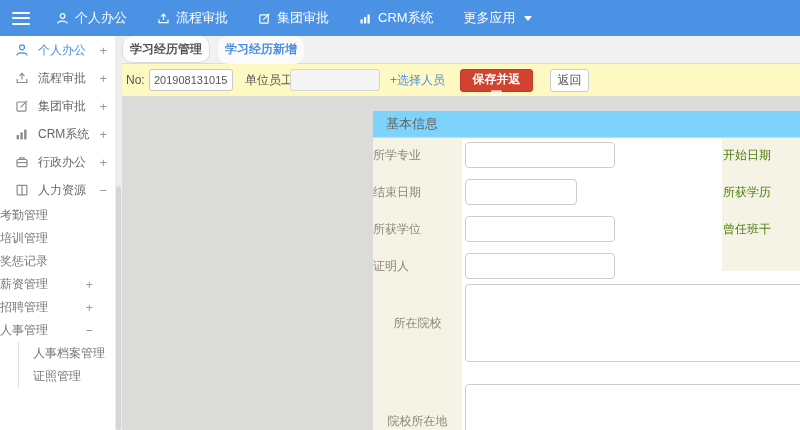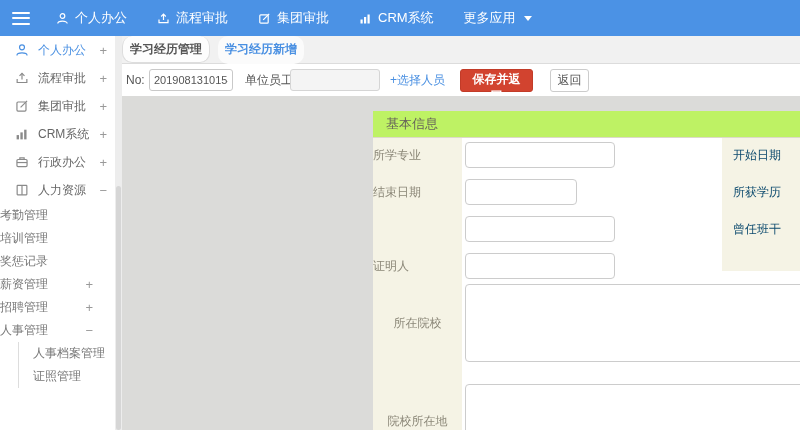--- a/index.html
+++ b/index.html
@@ -39,48 +39,48 @@
   .sub-group .side-sub{padding-left:14px;}
   .scrollstrip{position:absolute;left:115px;top:36px;width:7px;bottom:0;background:#ededed;z-index:21;}
   .scrollstrip .thumb{position:absolute;left:1px;right:1px;top:150px;bottom:0;background:#d6d6d6;border-radius:3px;}
   
   .main{position:absolute;left:122px;top:36px;right:0;bottom:0;}
   .tabbar{position:relative;height:27px;background:#f1f1f1;border-bottom:1px solid #dcdcdc;z-index:5;}
   .tab{position:absolute;top:0;height:26px;line-height:26px;text-align:center;font-size:12px;
     font-weight:bold;cursor:pointer;border-radius:10px;}
   .tab-inactive{left:0;width:86px;background:#fdfdfd;border:1px solid #ddd;border-top:none;color:#555;}
   .tab-active{left:96px;width:86px;height:28px;background:#fbfbfb;color:#4a90e2;z-index:6;}
-  .toolbar{position:relative;height:32px;background:#ffffff;border-bottom:2px solid #ec4899;font-size:12px;color:#555;}
+  .toolbar{position:relative;height:32px;background:#fef9c3;border-bottom:2px solid #ec4899;font-size:12px;color:#555;}
   .tb-lbl{position:absolute;top:0;line-height:32px;}
   .tb-no-lbl{left:4px;}
   .tb-no-input{position:absolute;left:27px;top:5px;width:84px;height:22px;box-sizing:border-box;
     border:1px solid #c9c9c9;border-radius:3px;background:#fff;font-size:11px;color:#555;
     padding:0 4px;font-family:inherit;}
   .tb-emp-lbl{left:123px;}
   .tb-emp-input{position:absolute;left:168px;top:5px;width:90px;height:22px;box-sizing:border-box;
     border:1px solid #d5d5d5;border-radius:3px;background:#f4f4f4;font-size:12px;padding:0 4px;font-family:inherit;}
   .tb-link{position:absolute;left:268px;top:0;line-height:32px;color:#4a90e2;font-size:12px;
     text-decoration:none;cursor:pointer;}
   .btn{position:absolute;top:5px;height:23px;box-sizing:border-box;border-radius:3px;font-size:12px;
     font-family:inherit;cursor:pointer;}
   .btn-save{left:338px;width:73px;background:#d2432f;border:1px solid #c23b28;color:#fff;font-weight:bold;}
   .btn-back{left:428px;width:39px;background:#fff;border:1px solid #ccc;color:#555;}
   .content{position:absolute;left:0;right:0;top:60px;bottom:0;background:#dbdbd9;}
   
   .panel{position:absolute;left:251px;top:15px;width:427px;bottom:0;background:#fff;overflow:hidden;}
-  .panel-header{height:26px;line-height:26px;background:#bef264;border-bottom:1px solid #ddd9c9;
+  .panel-header{height:26px;line-height:26px;background:#7dd3fc;border-bottom:1px solid #ddd9c9;
     color:#66625a;font-size:13px;padding-left:13px;}
   .panel-body{position:absolute;left:0;right:0;top:27px;bottom:0;background:#fff;}
   .col-left{position:absolute;left:0;top:0;width:89px;bottom:0;background:#f5f3e5;}
   .col-right{position:absolute;left:349px;width:78px;top:0;height:133px;background:#f5f3e5;}
   .f-lbl{position:absolute;left:0;width:89px;font-size:12px;color:#8b8778;}
   .f-lbl-line{height:26px;line-height:26px;}
   .f-lbl-area{display:flex;align-items:center;justify-content:center;}
-  .r-lbl{position:absolute;left:343px;width:78px;height:26px;line-height:26px;font-size:12px;
-    color:#0c4a6e;padding-left:17px;box-sizing:border-box;}
+  .r-lbl{position:absolute;left:333px;width:78px;height:26px;line-height:26px;font-size:12px;
+    color:#4d7c0f;padding-left:17px;box-sizing:border-box;}
   .f-input{position:absolute;left:92px;height:26px;box-sizing:border-box;border:1px solid #ccc;
     border-radius:4px;background:#fff;font-family:inherit;font-size:12px;padding:0 6px;color:#555;}
   .f-area{position:absolute;left:92px;width:360px;box-sizing:border-box;border:1px solid #ccc;
     border-radius:4px;background:#fff;font-family:inherit;font-size:12px;padding:4px 6px;
     resize:none;color:#555;}
 </style>
 </head>
 <body>
 
 <header class="navbar">
@@ -246,20 +246,21 @@
       <div class="panel-body">
         <div class="col-left"></div>
         <div class="col-right"></div>
 
         <div class="f-lbl f-lbl-line" style="top:4px;">所学专业</div>
         <input class="f-input" style="top: 4px; width: 150px;" type="text" value="">
 
         <div class="f-lbl f-lbl-line" style="top:41px;">结束日期</div>
         <input class="f-input" style="top: 41px; width: 112px;" type="text" value="">
 
+        <div class="f-lbl f-lbl-line" style="top:78px;">所获学位</div>
         <input class="f-input" style="top: 78px; width: 150px;" type="text" value="">
 
         <div class="f-lbl f-lbl-line" style="top:115px;">证明人</div>
         <input class="f-input" style="top: 115px; width: 150px;" type="text" value="">
 
         <div class="f-lbl f-lbl-area" style="top:146px;height:78px;">所在院校</div>
         <textarea class="f-area" style="top: 146px; height: 78px;"></textarea>
 
         <div class="f-lbl f-lbl-area" style="top:246px;height:75px;">院校所在地</div>
         <textarea class="f-area" style="top: 246px; height: 78px;"></textarea>

